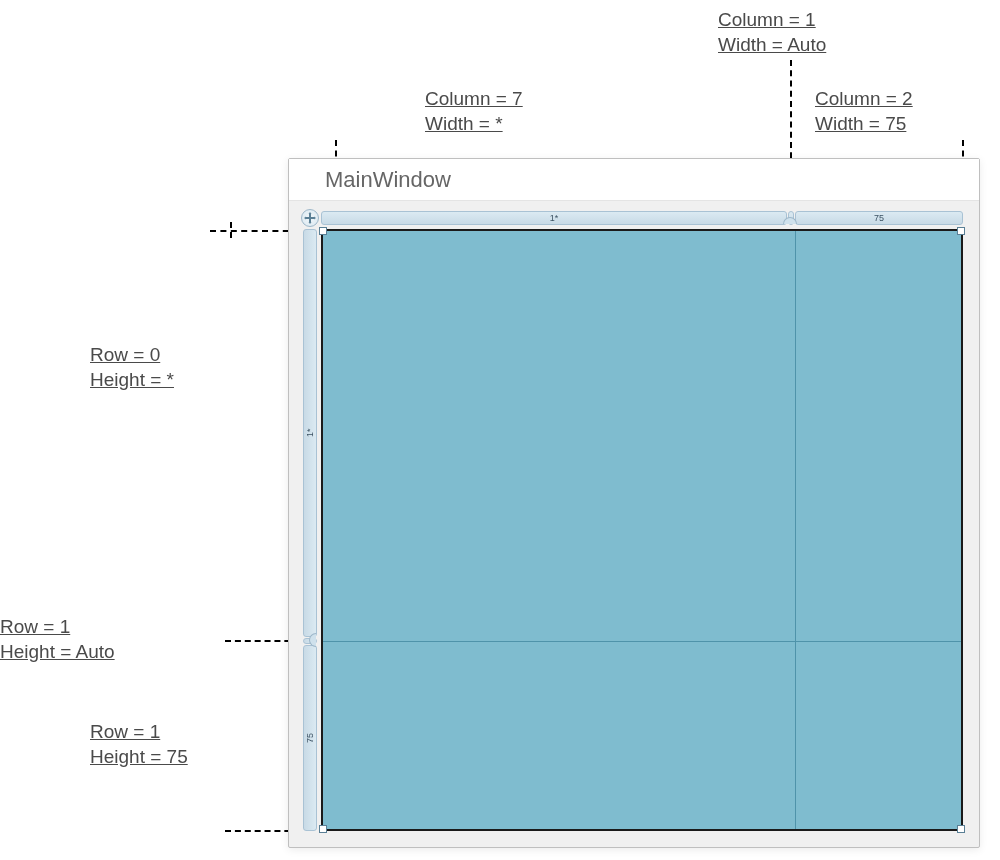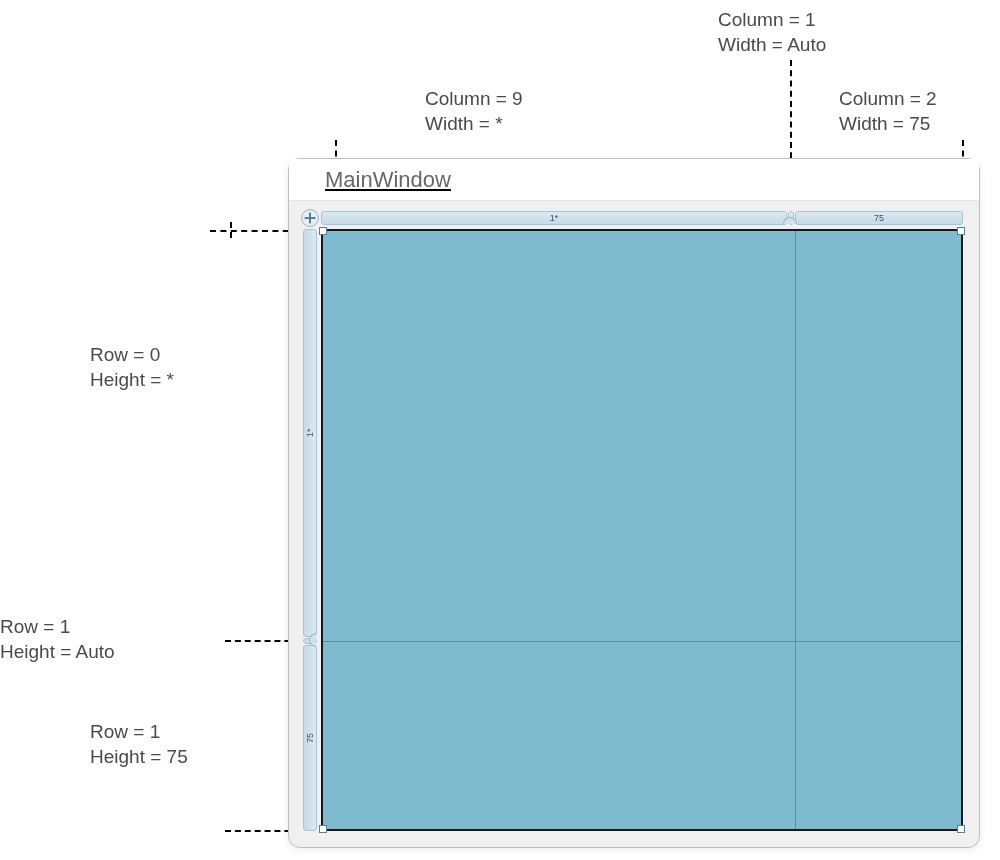--- a/index.html
+++ b/index.html
@@ -12,32 +12,32 @@
     background: #fff;
     position: relative;
     overflow: hidden;
   }
   .annotation {
     position: absolute;
     font-size: 19px;
     color: #4a4a4a;
     line-height: 1.3;
     white-space: pre;
+    text-decoration: underline;
   }
   .window-frame {
     position: absolute;
     left: 288px;
     top: 158px;
     width: 692px;
     height: 690px;
     background: #f0f0f0;
     border: 1px solid #bfbfbf;
-    border-radius: 12px;
+    border-radius: 2px;
     box-shadow: 0 2px 8px rgba(0,0,0,0.08);
-    text-decoration: underline;
   }
   .title-bar {
     height: 42px;
     background: #fff;
     border-bottom: 1px solid #e4e4e4;
     padding-left: 36px;
     font-size: 22px;
     color: #666;
     display: flex;
     align-items: center;
@@ -167,23 +167,23 @@
     border: 1px solid #9db7c9;
     border-right: none;
     border-radius: 7px 0 0 7px;
   }
 </style>
 </head>
 <body>
 
 <div class="annotation" style="left:718px; top:8px;">Column = 1
 Width = Auto</div>
-<div class="annotation" style="left:425px; top:87px;">Column = 9
+<div class="annotation" style="left:425px; top:87px;">Column = 7
 Width = *</div>
-<div class="annotation" style="left:815px; top:87px;margin-left:24px;">Column = 2
+<div class="annotation" style="left:815px; top:87px;">Column = 2
 Width = 75</div>
 
 <div class="annotation" style="left:90px;  top:335px;margin-top:8px;">Row = 0
 Height = *</div>
 <div class="annotation" style="left:0px;   top:615px;">Row = 1
 Height = Auto</div>
 <div class="annotation" style="left:90px;  top:720px;">Row = 1
 Height = 75</div>
 
 <div class="leader v" style="left:335px; top:140px; height:90px;"></div>

